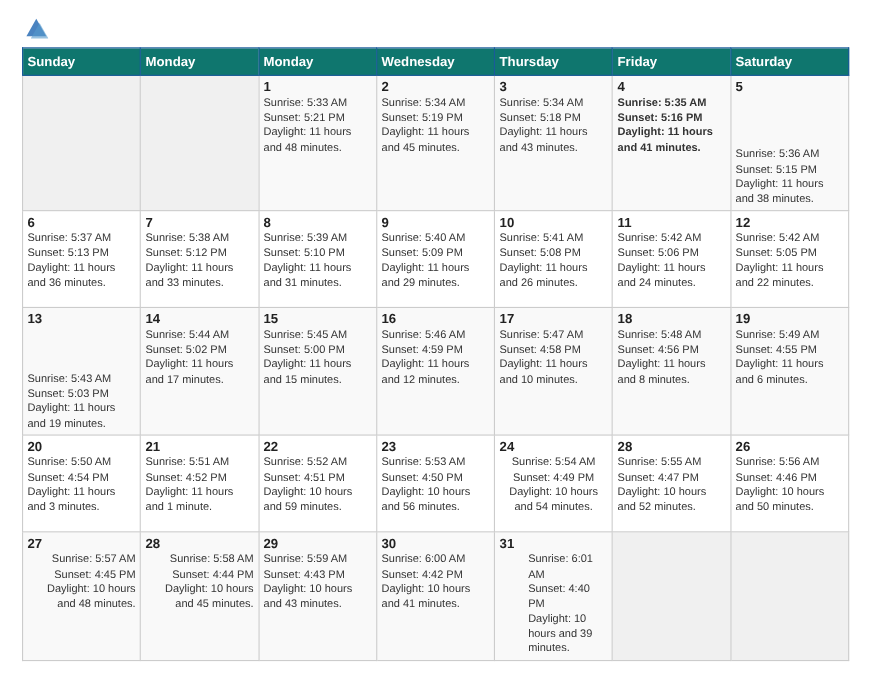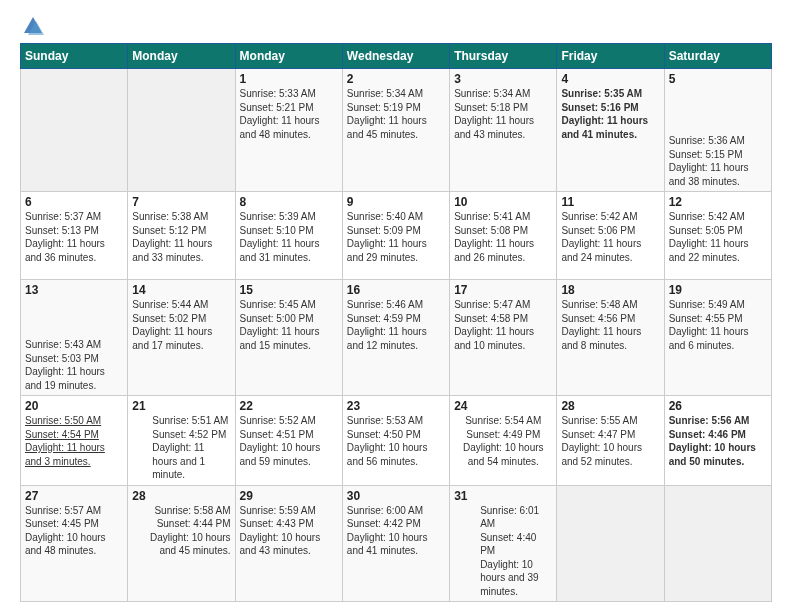--- a/index.html
+++ b/index.html
@@ -238,27 +238,27 @@
           <td>
             <span class="day-number">19</span>
             <div class="cell-text" style="white-space: pre-line;">Sunrise: 5:49 AM
 Sunset: 4:55 PM
 Daylight: 11 hours and 6 minutes.</div>
           </td>
         </tr>
         <tr>
           <td>
             <span class="day-number">20</span>
-            <div class="cell-text" style="white-space: pre-line; text-decoration: underline;">Sunrise: 5:50 AM
+            <div class="cell-text" style="white-space: pre-line;">Sunrise: 5:50 AM
 Sunset: 4:54 PM
 Daylight: 11 hours and 3 minutes.</div>
           </td>
           <td>
             <span class="day-number">21</span>
-            <div class="cell-text" style="white-space: pre-line; margin-left: 20px;">Sunrise: 5:51 AM
+            <div class="cell-text" style="white-space: pre-line;">Sunrise: 5:51 AM
 Sunset: 4:52 PM
 Daylight: 11 hours and 1 minute.</div>
           </td>
           <td>
             <span class="day-number">22</span>
             <div class="cell-text" style="white-space: pre-line;">Sunrise: 5:52 AM
 Sunset: 4:51 PM
 Daylight: 10 hours and 59 minutes.</div>
           </td>
           <td>
@@ -274,29 +274,29 @@
 Daylight: 10 hours and 54 minutes.</div>
           </td>
           <td>
             <span class="day-number">28</span>
             <div class="cell-text" style="white-space: pre-line;">Sunrise: 5:55 AM
 Sunset: 4:47 PM
 Daylight: 10 hours and 52 minutes.</div>
           </td>
           <td>
             <span class="day-number">26</span>
-            <div class="cell-text" style="white-space: pre-line; font-weight: bold;">Sunrise: 5:56 AM
+            <div class="cell-text" style="white-space: pre-line;">Sunrise: 5:56 AM
 Sunset: 4:46 PM
 Daylight: 10 hours and 50 minutes.</div>
           </td>
         </tr>
         <tr>
           <td>
             <span class="day-number">27</span>
-            <div class="cell-text" style="white-space: pre-line;">Sunrise: 5:57 AM
+            <div class="cell-text" style="white-space: pre-line; text-align: right;">Sunrise: 5:57 AM
 Sunset: 4:45 PM
 Daylight: 10 hours and 48 minutes.</div>
           </td>
           <td>
             <span class="day-number">28</span>
             <div class="cell-text" style="white-space: pre-line; text-align: right;">Sunrise: 5:58 AM
 Sunset: 4:44 PM
 Daylight: 10 hours and 45 minutes.</div>
           </td>
           <td>

